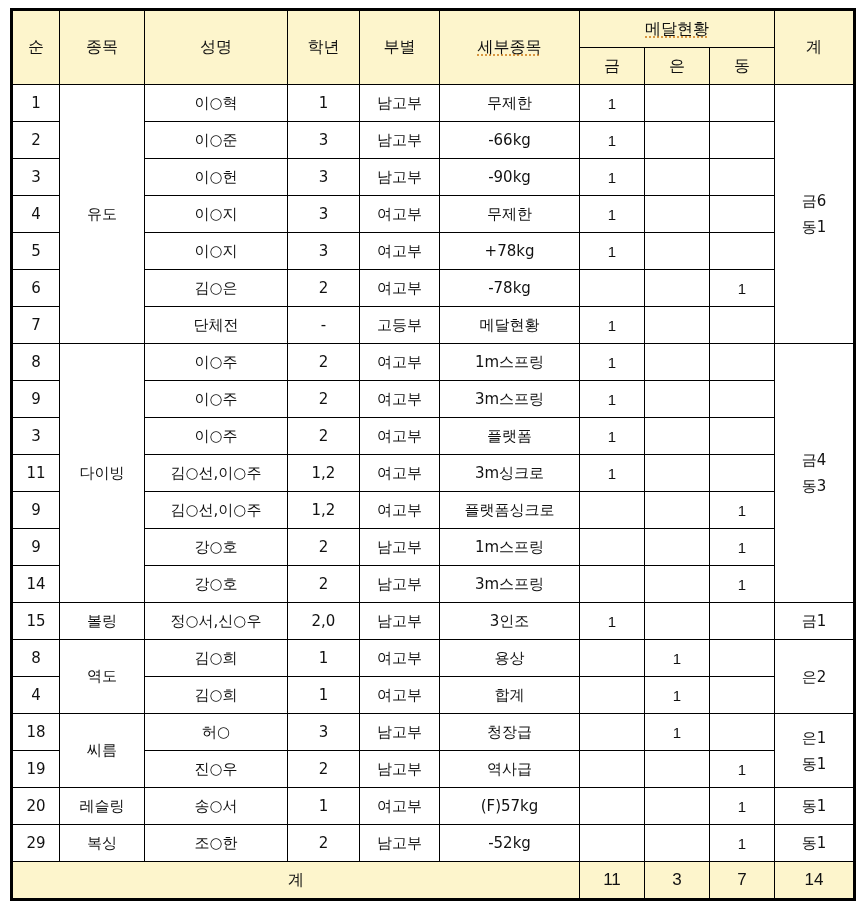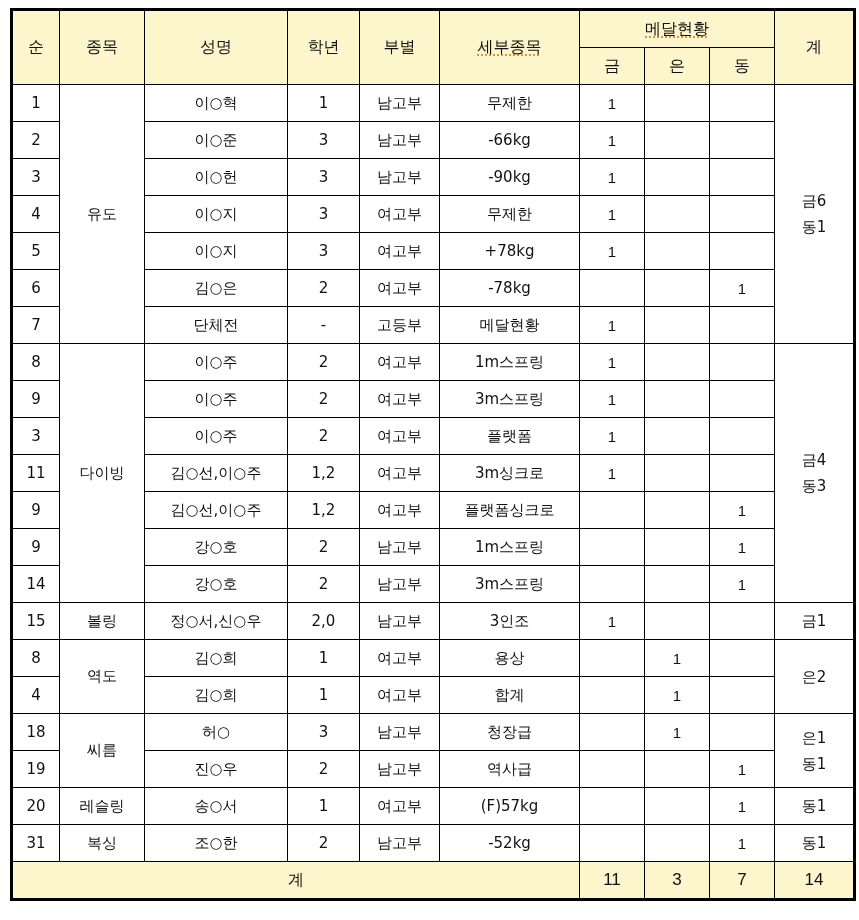--- a/index.html
+++ b/index.html
@@ -279,21 +279,21 @@
       <td>1</td>
       <td>여고부</td>
       <td>(F)57kg</td>
       <td class="medal"></td>
       <td class="medal"></td>
       <td class="medal">1</td>
       <td class="sum">동1</td>
     </tr>
 
     <tr>
-      <td>31</td>
+      <td>29</td>
       <td>복싱</td>
       <td>조○한</td>
       <td>2</td>
       <td>남고부</td>
       <td>-52kg</td>
       <td class="medal"></td>
       <td class="medal"></td>
       <td class="medal">1</td>
       <td class="sum">동1</td>
     </tr>

